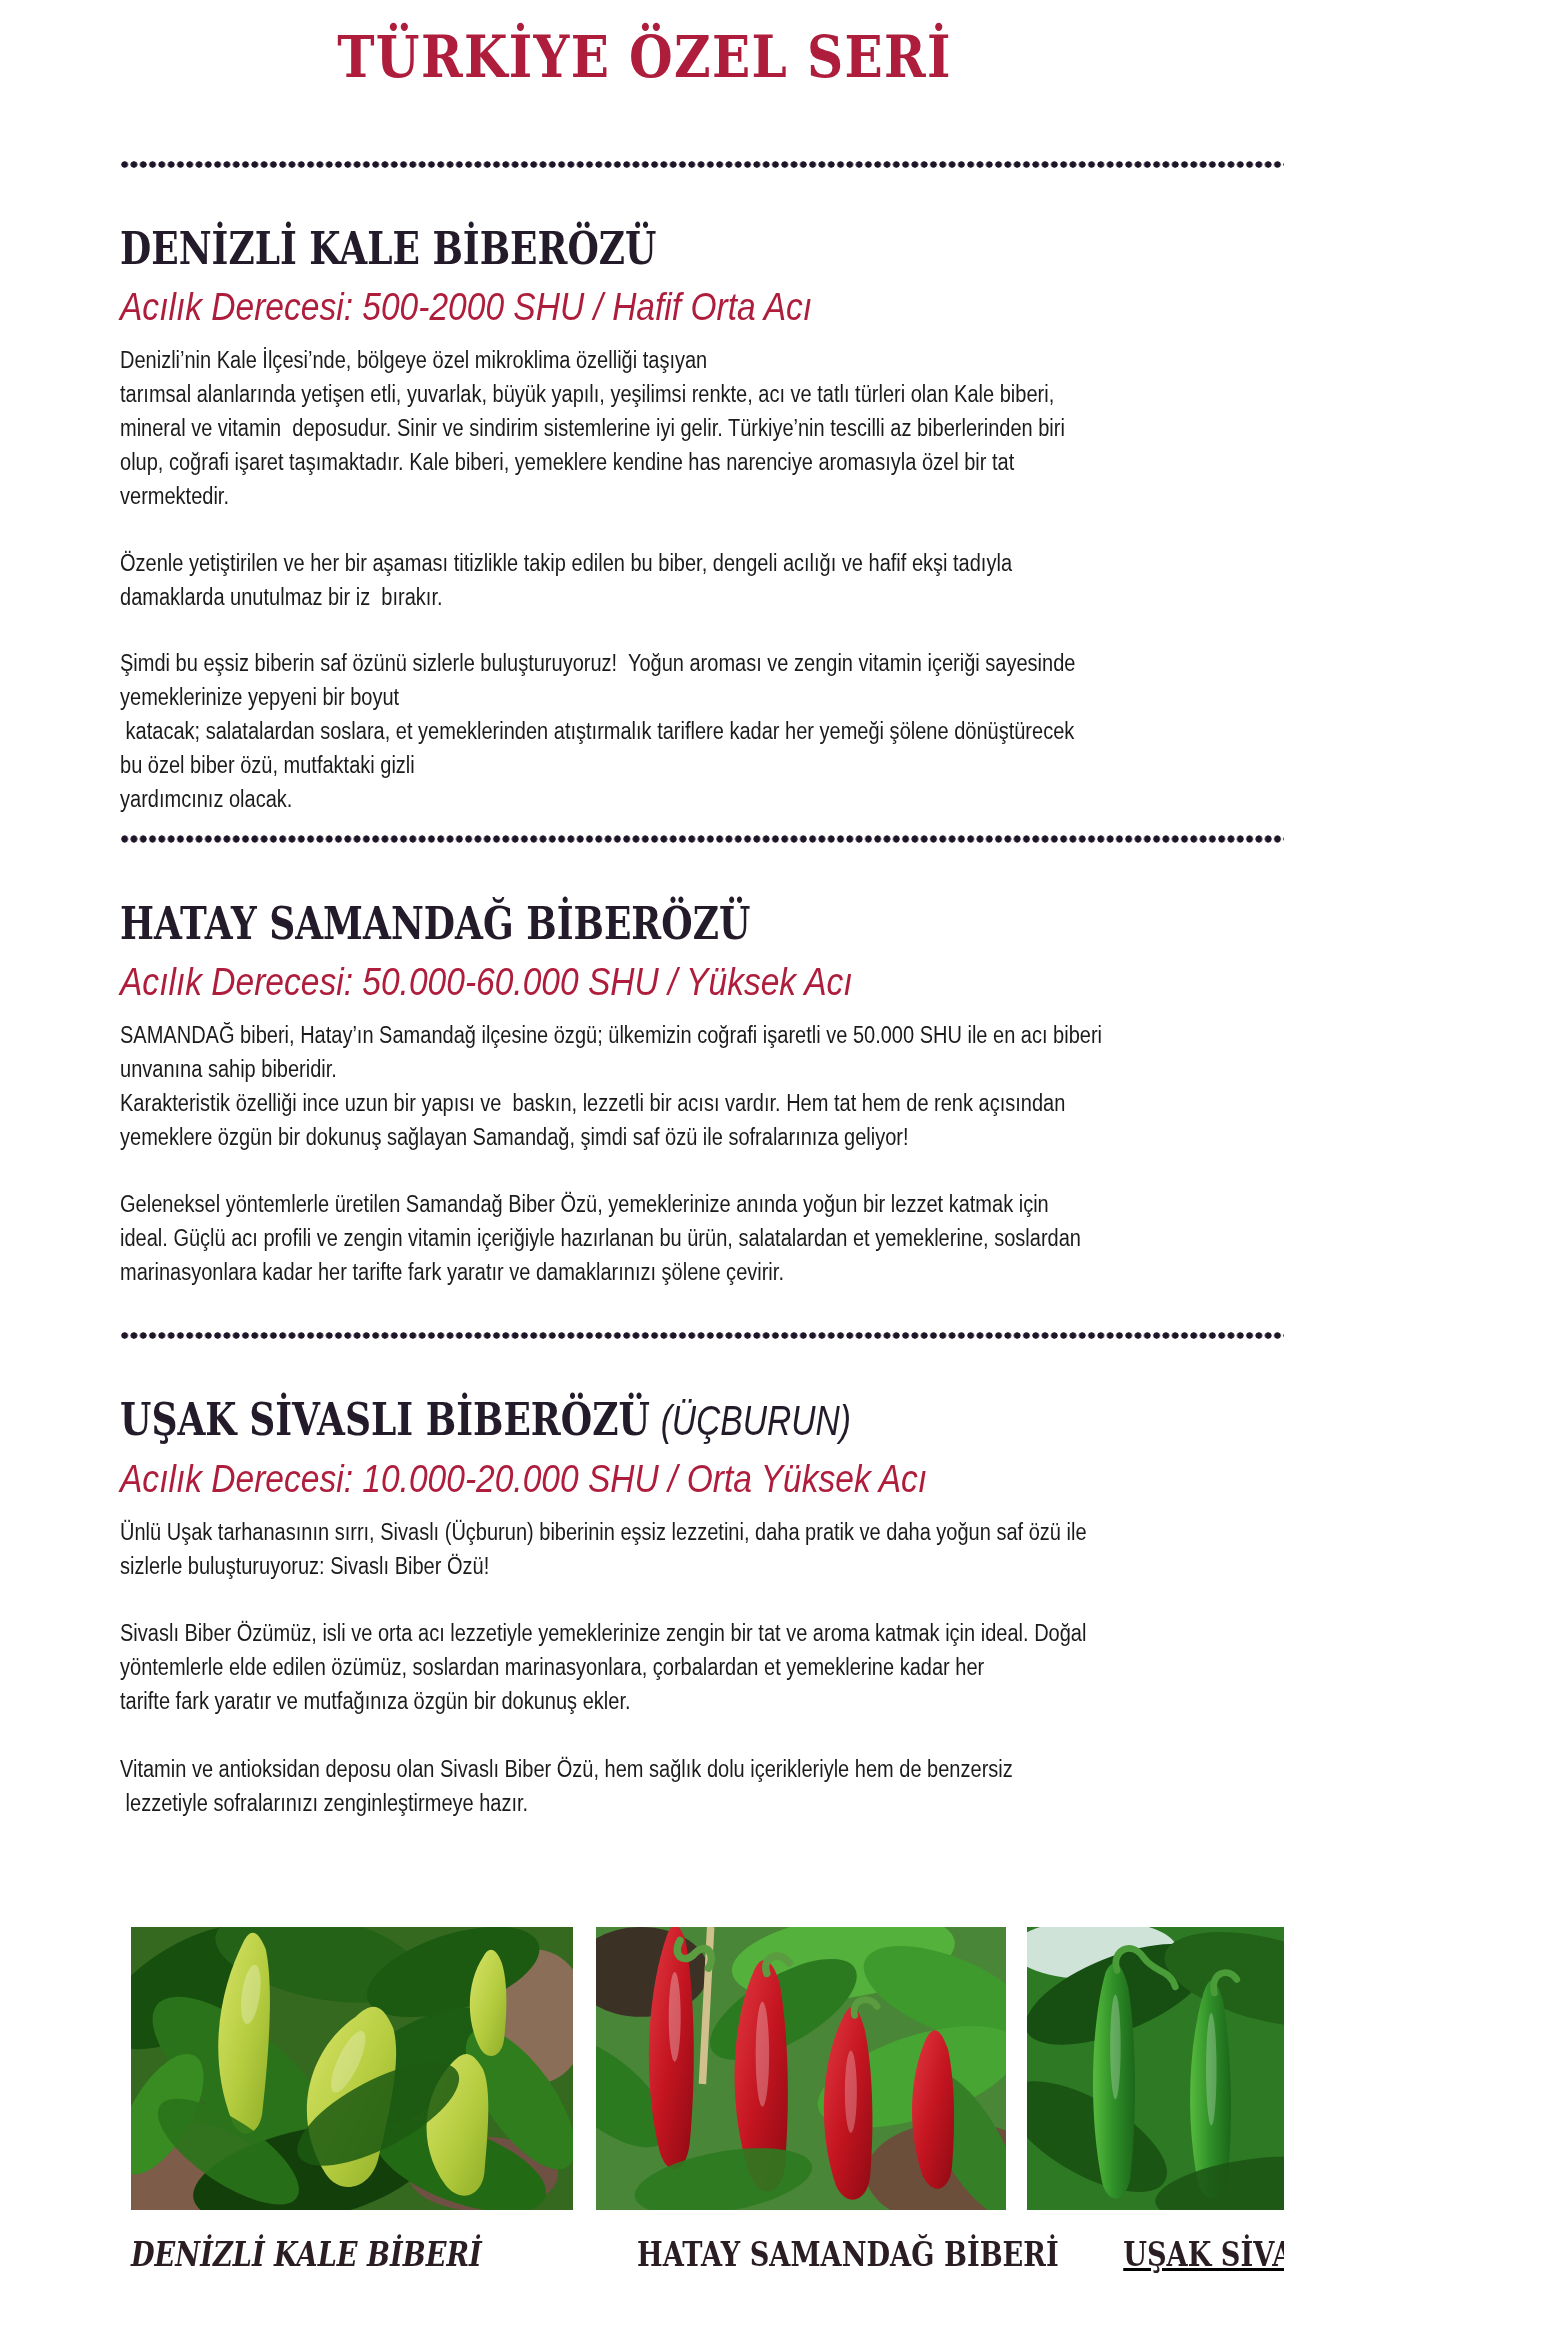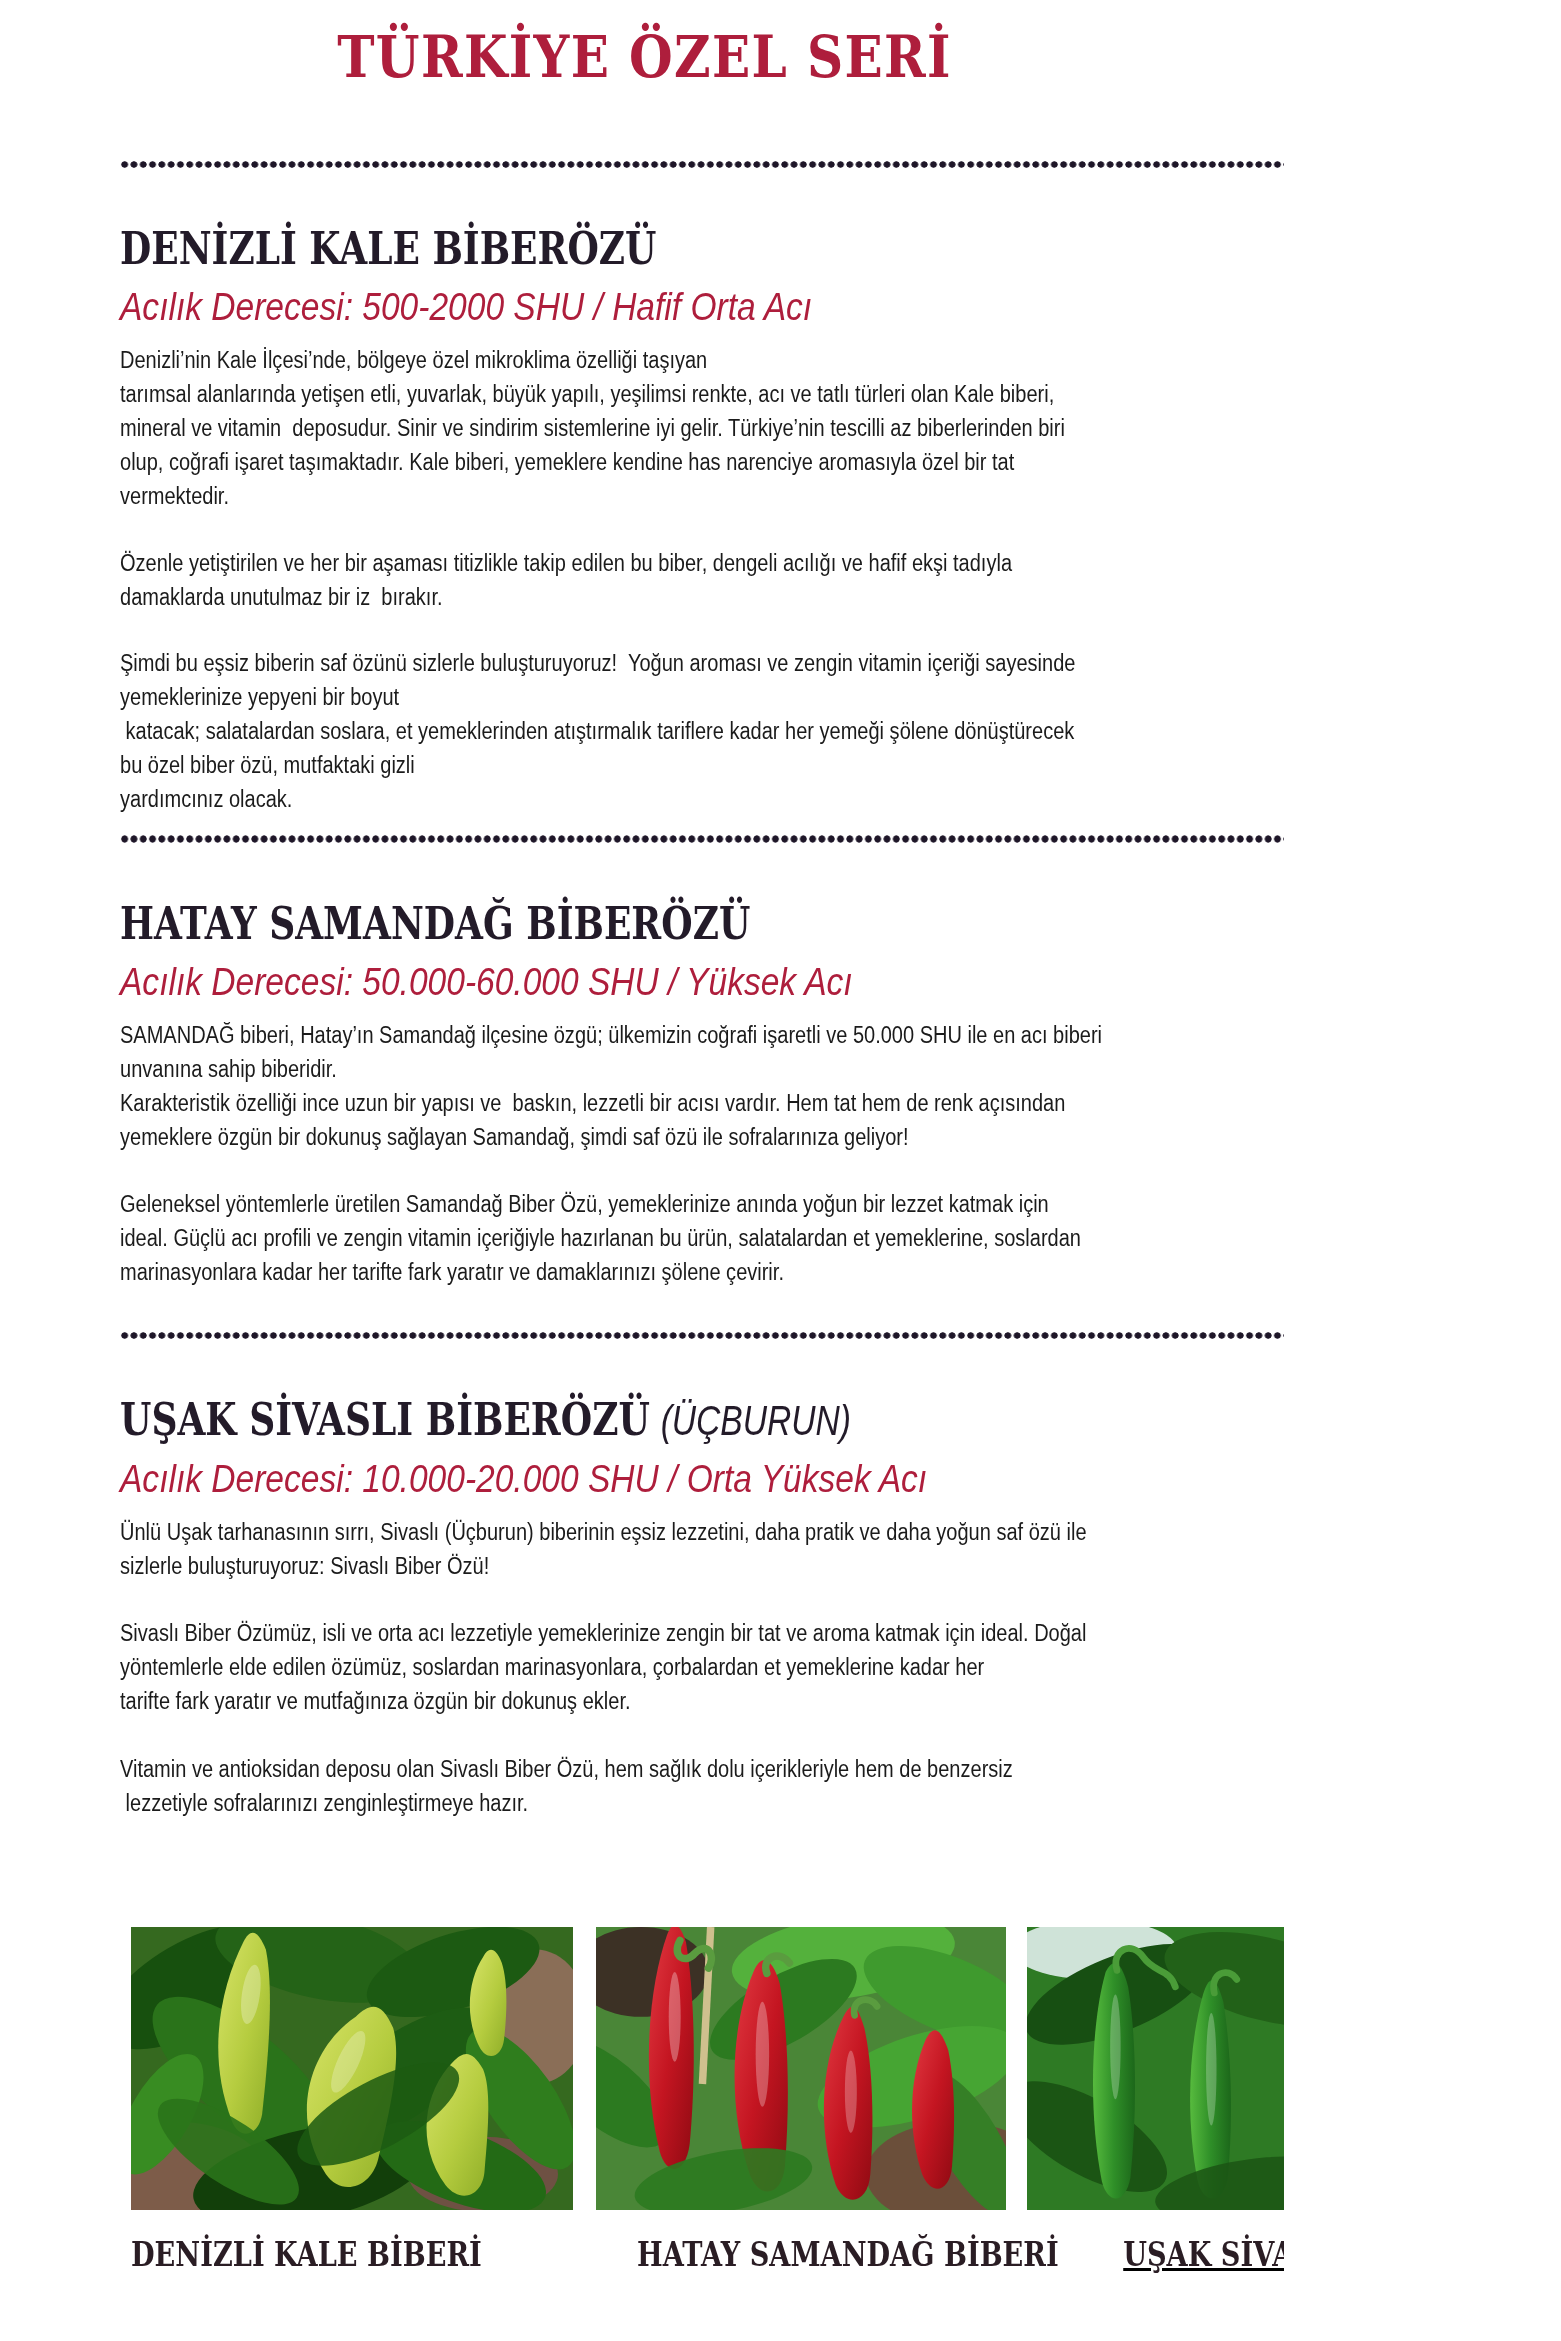--- a/index.html
+++ b/index.html
@@ -88,21 +88,21 @@
   .para-b{margin-top:33px;}
   .para-c{margin-top:31.5px;}
   .para-d{margin-top:34px;}
   
   .gallery{
     position:relative;
     margin-top:107px;
     height:360px;
   }
   .figure{position:absolute;top:0;}
-  .fig-1{left:11.2px;width:442px;}
+  .fig-1{left:11.2px;width:442px;font-style:italic;}
   .fig-2{left:476px;width:410px;}
   .fig-3{left:907px;width:442px;text-decoration:underline;}
   .photo{width:100%;height:283px;overflow:hidden;}
   .photo svg{display:block;width:100%;height:100%;}
   .caption{
     margin-top:25.5px;
     line-height:36px;
     font-family:"DejaVu Serif", serif;
     font-weight:700;
     font-size:34px;

